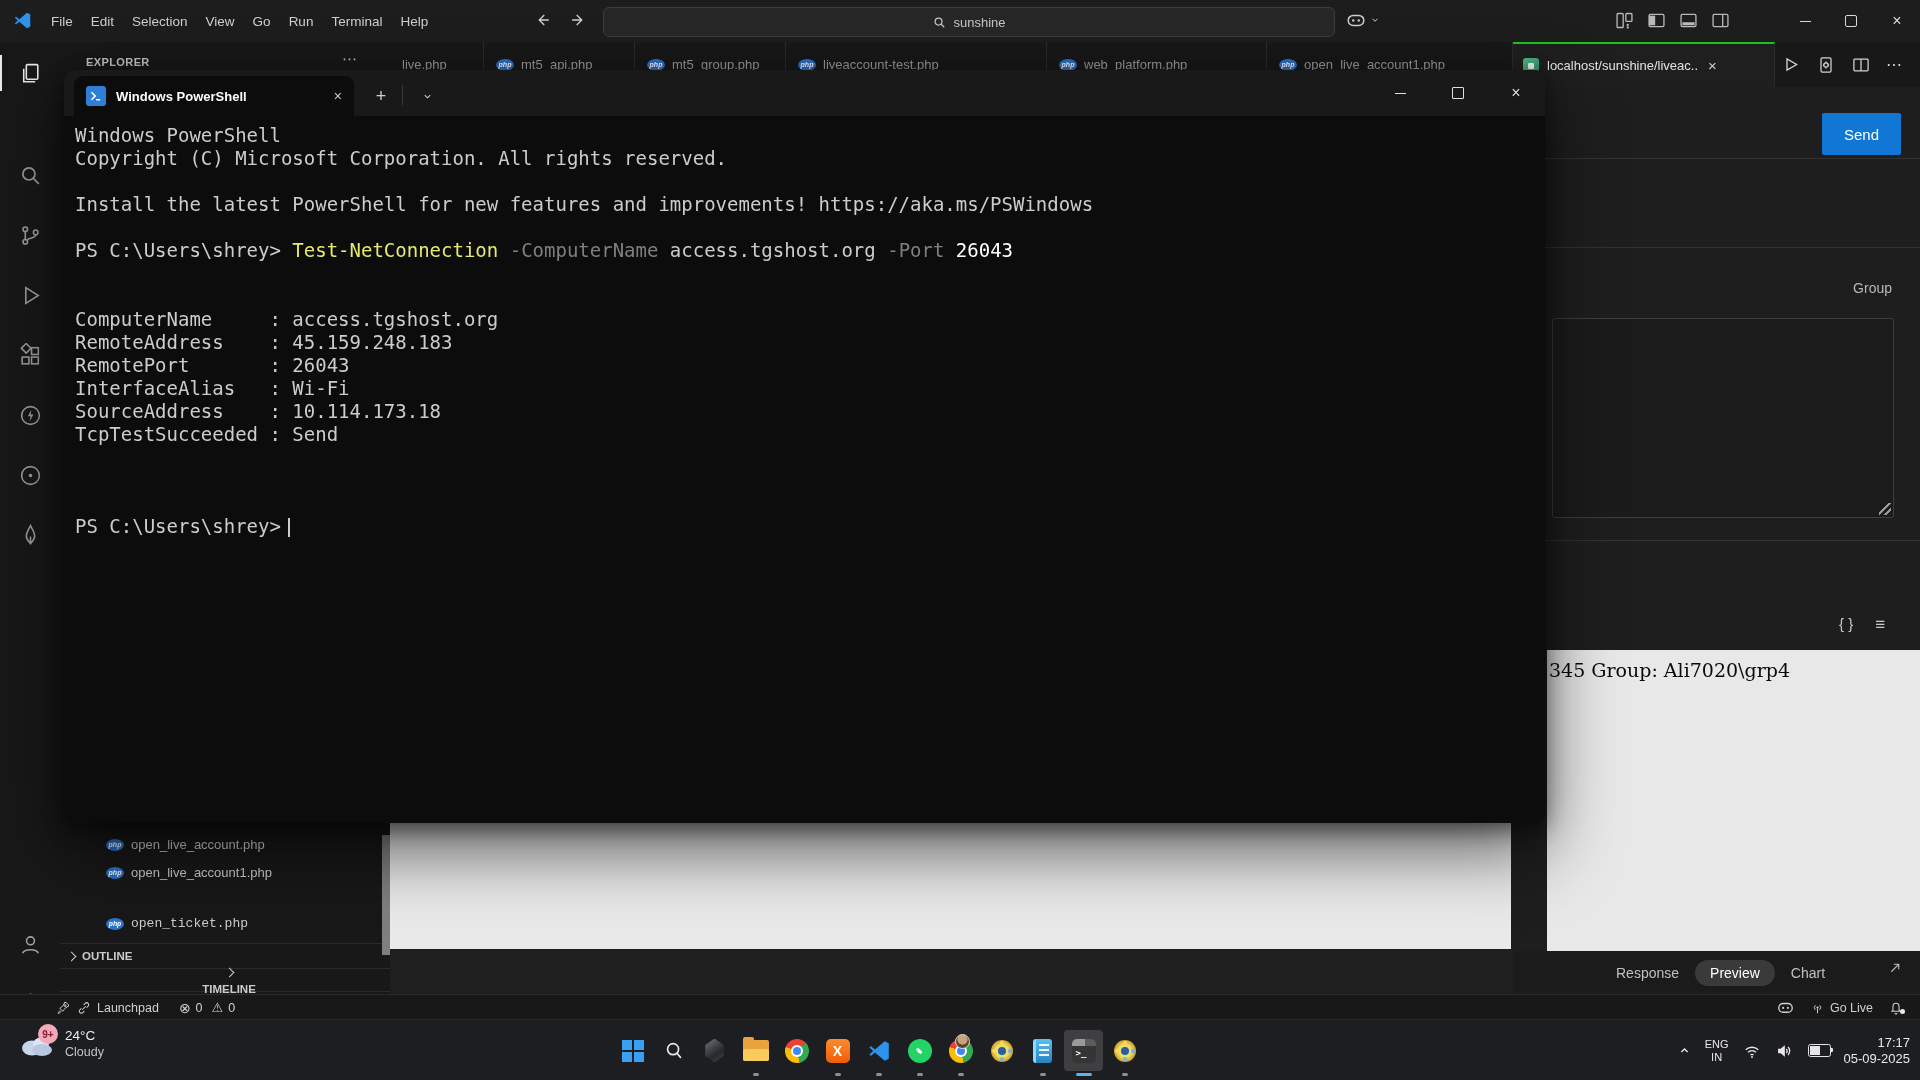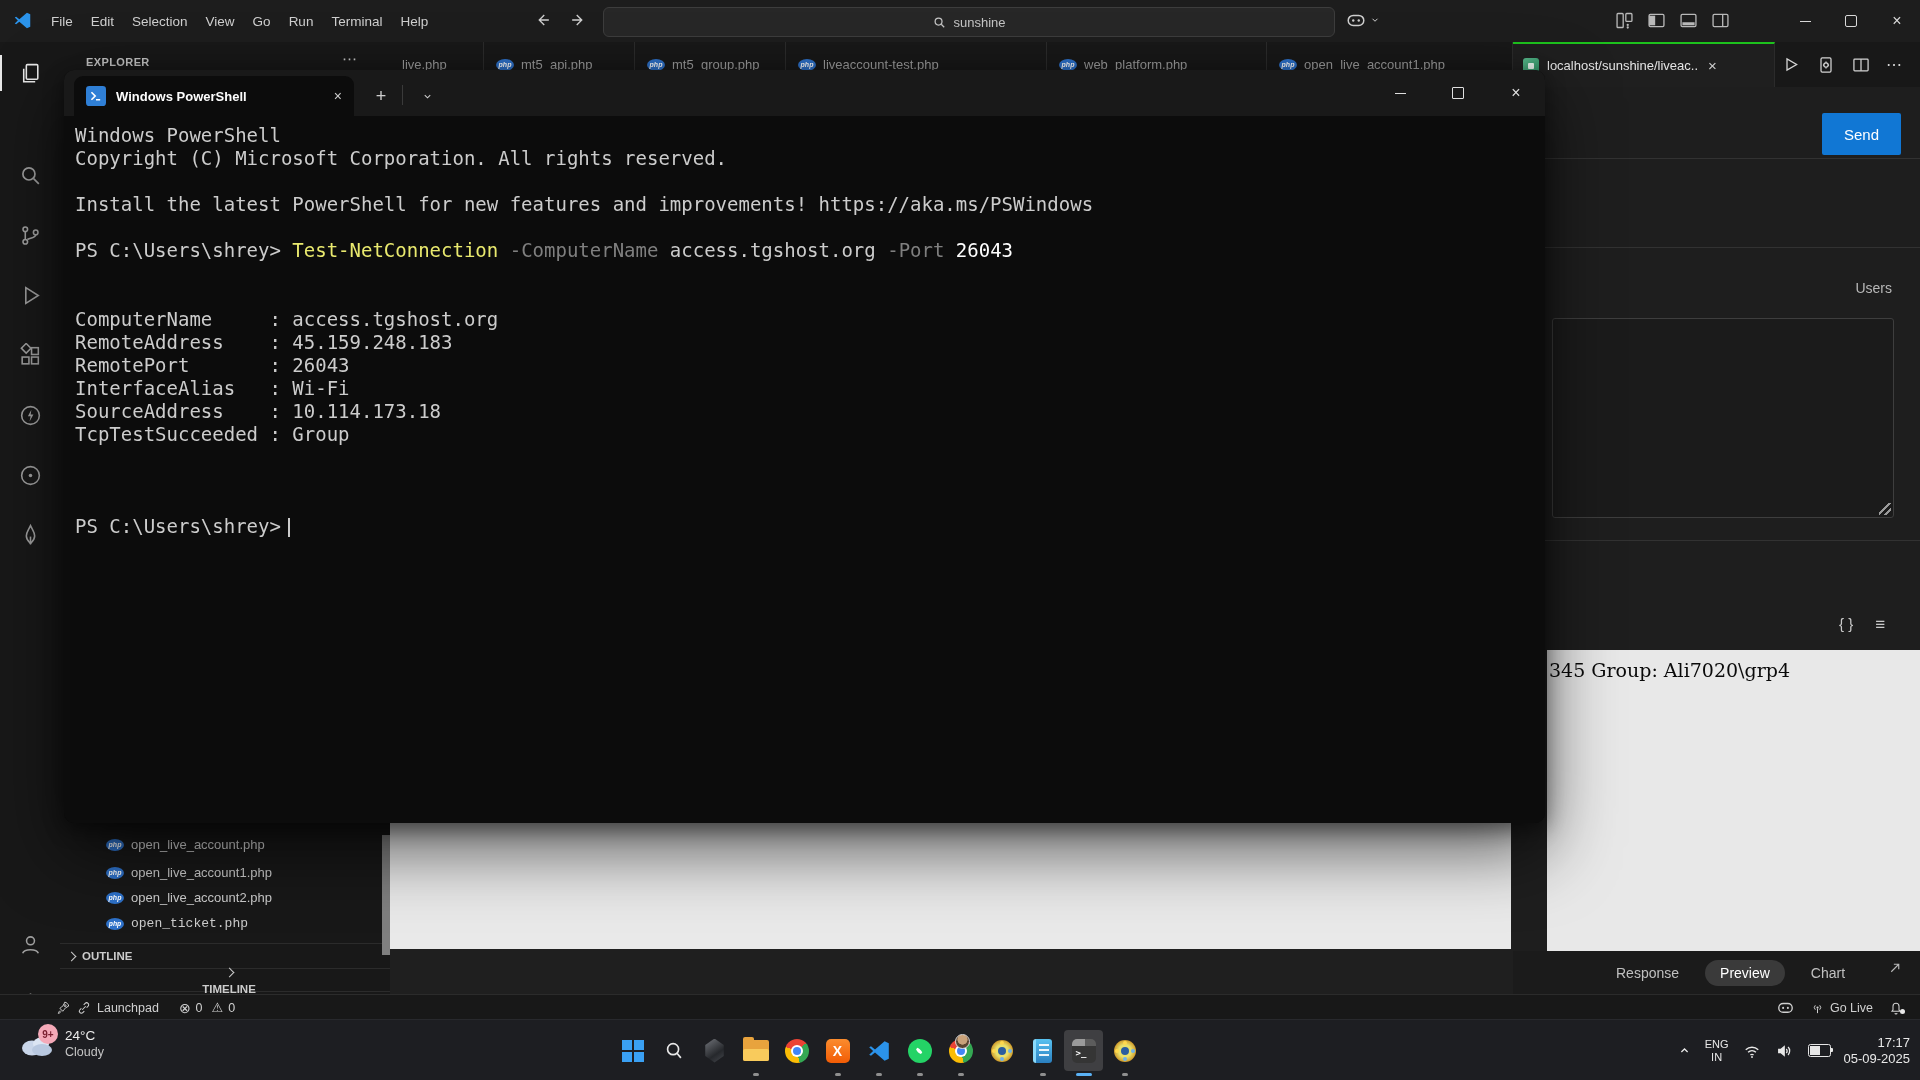--- a/index.html
+++ b/index.html
@@ -71,21 +71,21 @@
     font-size:15px;display:flex;align-items:center;justify-content:center;border-radius:2px;}
   .format-label{position:absolute;right:28px;top:193px;font-size:14px;color:#b8b8b8;}
   .rp-textarea{position:absolute;left:39px;top:231px;width:342px;height:200px;border:1px solid #3e3e3e;
     border-radius:3px;background:#1b1b1b;box-sizing:border-box;}
   .rp-grip{position:absolute;right:2px;bottom:2px;width:12px;height:12px;
     background:linear-gradient(315deg,transparent 3px,#9a9a9a 3px 5px,transparent 5px 8px,#9a9a9a 8px 10px,transparent 10px);}
   .rp-icons{position:absolute;top:528px;display:flex;gap:22px;color:#c9c9c9;font-size:15px;}
   .preview-pane{position:absolute;left:34px;top:563px;width:373px;height:301px;background:#e8e8e8;overflow:hidden;}
   .preview-text{position:absolute;left:2px;top:9px;font-family:"DejaVu Serif",serif;font-size:19px;color:#0a0a0a;white-space:nowrap;}
   .result-tabs{position:absolute;left:0;top:864px;width:407px;height:43px;background:#1b1b1b;
-    display:flex;align-items:center;gap:26px;padding-left:103px;box-sizing:border-box;}
+    display:flex;align-items:center;gap:16px;padding-left:103px;box-sizing:border-box;}
   .rtab{font-size:14px;color:#c0c0c0;}
   .rtab.active{background:#3a3a3a;color:#ffffff;border-radius:13px;padding:5px 15px;}
   .expand-ic{position:absolute;right:16px;top:872px;color:#b9b9b9;}
 
   
   .statusbar{position:absolute;left:0;top:994px;width:1920px;height:25px;background:#181818;
     border-top:1px solid #2b2b2b;display:flex;align-items:center;font-size:12.5px;color:#d0d0d0;}
   .sb-left{display:flex;align-items:center;gap:6px;padding-left:56px;}
   .sb-errwarn{display:flex;align-items:center;gap:5px;margin-left:20px;}
   .sb-right{margin-left:auto;display:flex;align-items:center;gap:15px;padding-right:16px;}
@@ -333,26 +333,20 @@
           <span>php</span>
         </span>
       <span class="fname">open_live_account.php</span>
     </div>
     <div class="file-row" style="top:817px;">
       <span class="phpicon">
           <span>php</span>
         </span>
       <span class="fname">open_live_account1.php</span>
     </div>
-    <div class="file-row" style="top:842px;">
-      <span class="phpicon">
-          <span>php</span>
-        </span>
-      <span class="fname">open_live_account2.php</span>
-    </div>
     <div class="file-row" style="top:868px;font-family:Liberation Mono, monospace;">
       <span class="phpicon">
           <span>php</span>
         </span>
       <span class="fname">open_ticket.php</span>
     </div>
 
     <div class="sec-row" style="top:901px;">
       <span class="chev"></span>
       <span>OUTLINE</span>
@@ -431,21 +425,21 @@
   </div>
 
   <div class="lightarea-left"></div>
 
   <div class="rpanel">
     <span class="rp-div" style="top:71px;"></span>
     <div class="send-btn">
         <span>Send</span>
       </div>
     <span class="rp-div" style="top:160px;"></span>
-    <span class="format-label">Users</span>
+    <span class="format-label">Group</span>
     <div class="rp-textarea">
       <span class="rp-grip"></span>
     </div>
     <span class="rp-div" style="top:453px;"></span>
     <div class="rp-icons" style="left:326px;">
       <span>{ }</span>
       <span style="font-size:17px;">≡</span>
     </div>
     <div class="preview-pane">
       <span class="preview-text">345 Group: Ali7020\grp4</span>
@@ -678,21 +672,21 @@
       <div class="tl">Install the latest PowerShell for new features and improvements! https://aka.ms/PSWindows</div>
       <div class="tl"></div>
       <div class="tl"><span>PS C:\Users\shrey&gt; </span><span class="t-cmd">Test-NetConnection</span><span class="t-param"> -ComputerName</span><span> access.tgshost.org</span><span class="t-param"> -Port</span><span class="t-num"> 26043</span></div>
       <div class="tl"></div>
       <div class="tl"></div>
       <div class="tl">ComputerName     : access.tgshost.org</div>
       <div class="tl">RemoteAddress    : 45.159.248.183</div>
       <div class="tl">RemotePort       : 26043</div>
       <div class="tl">InterfaceAlias   : Wi-Fi</div>
       <div class="tl">SourceAddress    : 10.114.173.18</div>
-      <div class="tl">TcpTestSucceeded : Group</div>
+      <div class="tl">TcpTestSucceeded : Send</div>
       <div class="tl"></div>
       <div class="tl"></div>
       <div class="tl"></div>
       <div class="tl"><span>PS C:\Users\shrey&gt;</span><span class="cursor"></span></div>
     </div>
   </div>
 
 </div>
 
 </body></html>

